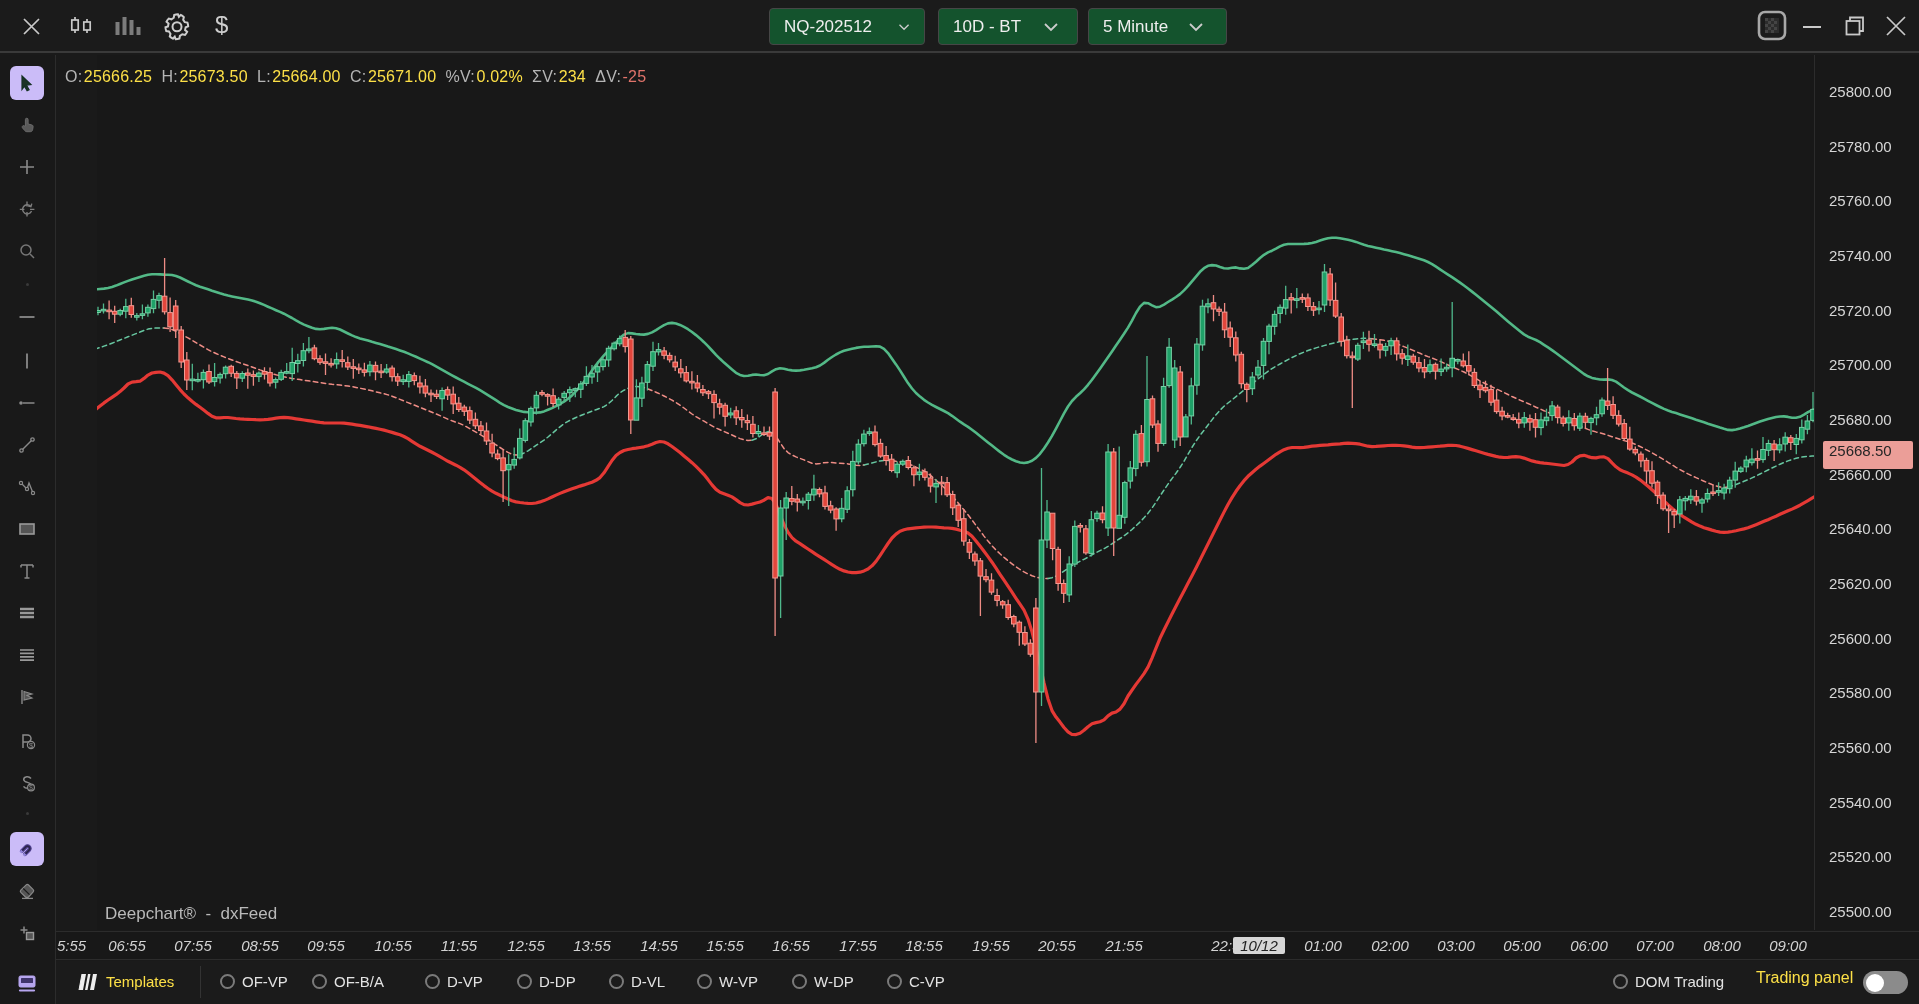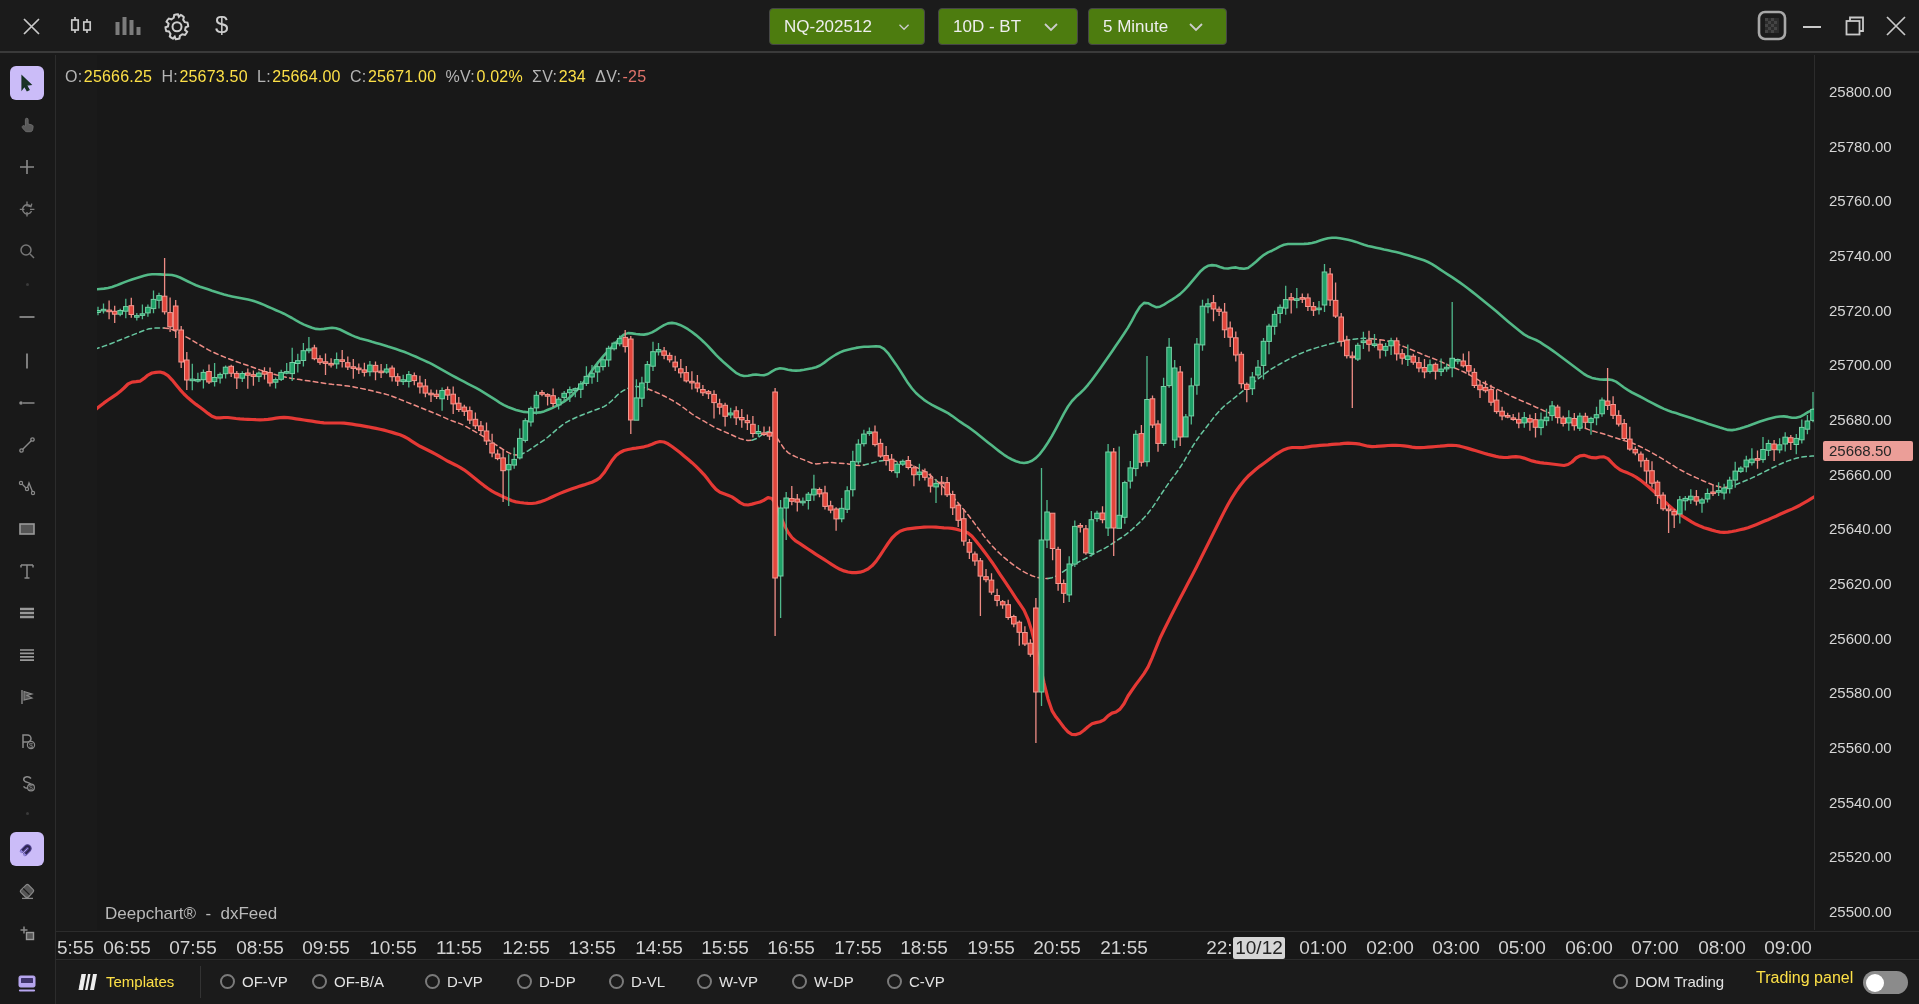--- a/index.html
+++ b/index.html
@@ -1,40 +1,40 @@
 <!DOCTYPE html>
 <html><head><meta charset="utf-8"><style>
 * { margin:0; padding:0; box-sizing:border-box; }
 html,body { width:1919px; height:1004px; background:#1a1a1a; overflow:hidden;
   font-family:"Liberation Sans", sans-serif; }
 #topbar { position:absolute; left:0; top:0; width:1919px; height:53px; background:#1b1b1b;
   border-bottom:2px solid #3a3a3a; }
 .tbi { position:absolute; top:14px; color:#cfcfcf; }
 .tbi svg { display:block; }
 .tool svg { display:block; }
-.drop { position:absolute; top:8px; white-space:nowrap; height:37px; background:#4d7c0f; border:1px solid #464646;
+.drop { position:absolute; top:8px; white-space:nowrap; height:37px; background:#14532d; border:1px solid #464646;
   border-radius:4px; color:#eee; font-size:17px; display:flex; align-items:center; padding:0 14px; }
 #ltoolbar { position:absolute; left:0; top:55px; width:56px; height:949px; background:#191919;
   border-right:1px solid #2c2c2c; }
 .tool { position:absolute; left:10px; width:34px; height:34px; display:flex; align-items:center;
   justify-content:center; border-radius:6px; }
 .tool.sel { background:#cbbcf8; }
 #chart { position:absolute; left:57px; top:55px; width:1756px; height:875px; background:#181818; overflow:hidden;margin-left:40px; }
 #ohlc { position:absolute; left:65px; top:68px; font-size:16px; color:#b5b5b5; letter-spacing:0.2px; }
 #ohlc b { font-weight:normal; color:#fde047; }
 #ohlc i { font-weight:normal; font-style:normal; color:#e0736a; }
 #wm { position:absolute; left:8px; top:849px; font-size:17px; color:#b9b9b9; }
 #paxis { position:absolute; left:1814px; top:55px; width:105px; height:875px; background:#181818;
   border-left:1px solid #2c2c2c; }
 .plabel { position:absolute; left:14px; font-size:15px; color:#d6d6d6; }
 .ptag { position:absolute; left:8px; width:90px; font-size:15px; color:#262626; background:#eb9e98;
-  padding:1px 0 2px 6px; border-radius:2px; }
+  padding:1px 0 10px 6px; border-radius:2px; }
 #taxis { position:absolute; left:56px; top:931px; width:1863px; height:29px; background:#181818;
   border-top:1px solid #2c2c2c; border-bottom:1px solid #2c2c2c; }
-.tlabel { position:absolute; top:5px; width:52px; text-align:center; font-size:19px; color:#d2d2d2; }
+.tlabel { position:absolute; top:5px; width:52px; text-align:center; font-size:15px; color:#d2d2d2;font-style:italic; }
 .tlabel.hl { background:#d6d6d6; color:#222; border-radius:2px; }
 #botbar { position:absolute; left:56px; top:961px; width:1863px; height:43px; background:#1b1b1b; }
 .radio { position:absolute; top:12px; display:flex; align-items:center; gap:7px; font-size:15px; color:#e3e3e3; }
 .rc { width:15px; height:15px; border:2px solid #7a7a7a; border-radius:50%; display:inline-block; }
 #playbtn { position:absolute; left:1734px; top:848px; width:26px; height:24px; }
 </style></head><body>
 
 <div id="chart">
     <svg width="1756" height="875" viewBox="57 55 1756 875" style="position:absolute;left:0;top:0">
       <polyline points="40.0,291.7 44.0,291.2 48.0,290.5 52.0,289.9 56.0,289.4 60.0,289.0 64.0,288.6 68.0,288.0 72.0,287.0 76.0,285.6 80.0,284.0 84.0,282.4 88.0,280.9 92.0,279.5 96.0,278.2 100.0,277.0 104.0,275.8 108.0,274.8 112.0,274.3 116.0,274.2 120.0,274.4 124.0,274.6 128.0,274.7 132.0,275.0 136.0,276.0 140.0,277.5 144.0,279.5 148.0,281.5 152.0,283.4 156.0,285.2 160.0,286.7 164.0,288.0 168.0,289.3 172.0,290.7 176.0,292.0 180.0,293.3 184.0,294.5 188.0,295.6 192.0,296.4 196.0,297.2 200.0,298.0 204.0,298.8 208.0,299.6 212.0,300.5 216.0,301.7 220.0,303.2 224.0,304.9 228.0,306.7 232.0,308.4 236.0,310.2 240.0,311.9 244.0,313.7 248.0,315.8 252.0,318.0 256.0,320.4 260.0,322.6 264.0,324.6 268.0,326.2 272.0,327.8 276.0,328.9 280.0,329.3 284.0,328.9 288.0,328.2 292.0,327.8 296.0,328.2 300.0,329.5 304.0,331.5 308.0,333.5 312.0,335.4 316.0,337.1 320.0,338.4 324.0,339.5 328.0,340.6 332.0,341.8 336.0,342.9 340.0,344.1 344.0,345.3 348.0,346.6 352.0,347.8 356.0,349.1 360.0,350.4 364.0,351.8 368.0,353.4 372.0,355.1 376.0,356.8 380.0,358.6 384.0,360.4 388.0,362.2 392.0,364.2 396.0,366.4 400.0,368.6 404.0,370.8 408.0,373.1 412.0,375.3 416.0,377.5 420.0,379.6 424.0,381.7 428.0,383.8 432.0,385.8 436.0,387.9 440.0,390.2 444.0,392.6 448.0,395.1 452.0,397.7 456.0,400.2 460.0,402.8 464.0,405.1 468.0,407.0 472.0,408.5 476.0,409.9 480.0,411.1 484.0,411.9 488.0,412.3 492.0,412.6 496.0,412.8 500.0,412.4 504.0,411.4 508.0,409.8 512.0,408.1 516.0,406.2 520.0,404.0 524.0,401.6 528.0,398.8 532.0,395.4 536.0,391.2 540.0,386.7 544.0,381.8 548.0,376.4 552.0,370.6 556.0,365.1 560.0,360.0 564.0,355.4 568.0,351.1 572.0,346.9 576.0,342.6 580.0,338.0 584.0,334.6 588.0,333.1 592.0,333.4 596.0,334.0 600.0,334.4 604.0,334.6 608.0,333.9 612.0,332.4 616.0,330.1 620.0,327.5 624.0,325.1 628.0,323.4 632.0,322.9 636.0,323.5 640.0,324.9 644.0,326.9 648.0,329.2 652.0,332.0 656.0,335.1 660.0,338.4 664.0,342.2 668.0,346.2 672.0,350.5 676.0,354.8 680.0,358.8 684.0,362.6 688.0,366.1 692.0,369.5 696.0,372.8 700.0,374.9 704.0,376.0 708.0,375.7 712.0,374.9 716.0,374.5 720.0,375.0 724.0,375.2 728.0,374.0 732.0,371.4 736.0,369.2 740.0,368.3 744.0,368.8 748.0,369.7 752.0,370.4 756.0,370.6 760.0,370.4 764.0,369.8 768.0,369.0 772.0,368.3 776.0,367.3 780.0,365.5 784.0,362.9 788.0,359.8 792.0,357.0 796.0,354.5 800.0,352.4 804.0,350.8 808.0,349.7 812.0,348.8 816.0,347.9 820.0,347.2 824.0,346.8 828.0,346.7 832.0,346.5 836.0,346.3 840.0,346.6 844.0,348.9 848.0,353.1 852.0,358.8 856.0,364.4 860.0,370.4 864.0,376.8 868.0,383.1 872.0,388.5 876.0,393.0 880.0,396.6 884.0,399.8 888.0,402.5 892.0,404.9 896.0,407.0 900.0,409.0 904.0,411.0 908.0,413.2 912.0,415.8 916.0,418.8 920.0,421.7 924.0,424.4 928.0,426.9 932.0,429.7 936.0,432.8 940.0,436.0 944.0,439.2 948.0,442.4 952.0,445.6 956.0,448.8 960.0,451.9 964.0,454.8 968.0,457.4 972.0,459.5 976.0,461.2 980.0,462.5 984.0,463.0 988.0,462.4 992.0,460.8 996.0,457.9 1000.0,453.8 1004.0,448.4 1008.0,442.5 1012.0,435.9 1016.0,428.6 1020.0,421.0 1024.0,413.4 1028.0,406.5 1032.0,401.0 1036.0,396.8 1040.0,393.3 1044.0,389.4 1048.0,384.8 1052.0,379.7 1056.0,374.3 1060.0,368.8 1064.0,363.1 1068.0,357.3 1072.0,351.4 1076.0,345.5 1080.0,339.7 1084.0,333.8 1088.0,327.6 1092.0,320.6 1096.0,313.0 1100.0,306.6 1104.0,302.9 1108.0,303.2 1112.0,305.3 1116.0,307.2 1120.0,306.7 1124.0,304.6 1128.0,302.0 1132.0,299.6 1136.0,297.0 1140.0,294.1 1144.0,290.4 1148.0,286.2 1152.0,281.4 1156.0,276.6 1160.0,271.8 1164.0,268.2 1168.0,265.8 1172.0,265.1 1176.0,265.5 1180.0,267.0 1184.0,268.2 1188.0,268.5 1192.0,267.7 1196.0,267.4 1200.0,268.4 1204.0,268.8 1208.0,268.0 1212.0,265.0 1216.0,261.7 1220.0,258.0 1224.0,254.8 1228.0,252.4 1232.0,250.7 1236.0,248.7 1240.0,246.4 1244.0,244.8 1248.0,244.0 1252.0,244.0 1256.0,244.0 1260.0,244.0 1264.0,243.9 1268.0,243.6 1272.0,243.0 1276.0,242.0 1280.0,240.6 1284.0,239.3 1288.0,238.2 1292.0,237.7 1296.0,237.7 1300.0,238.2 1304.0,239.0 1308.0,239.8 1312.0,240.7 1316.0,241.9 1320.0,243.4 1324.0,244.8 1328.0,245.9 1332.0,246.8 1336.0,247.7 1340.0,248.6 1344.0,249.5 1348.0,250.3 1352.0,251.2 1356.0,252.1 1360.0,253.1 1364.0,254.2 1368.0,255.3 1372.0,256.5 1376.0,257.7 1380.0,259.0 1384.0,260.3 1388.0,262.0 1392.0,264.1 1396.0,266.7 1400.0,269.3 1404.0,272.0 1408.0,274.6 1412.0,277.1 1416.0,279.8 1420.0,282.6 1424.0,285.5 1428.0,288.5 1432.0,291.6 1436.0,294.8 1440.0,298.0 1444.0,301.2 1448.0,304.4 1452.0,307.8 1456.0,311.1 1460.0,314.6 1464.0,318.0 1468.0,321.4 1472.0,324.8 1476.0,328.1 1480.0,331.3 1484.0,334.4 1488.0,336.7 1492.0,338.4 1496.0,340.0 1500.0,342.2 1504.0,344.8 1508.0,347.4 1512.0,350.1 1516.0,353.0 1520.0,356.0 1524.0,359.0 1528.0,362.0 1532.0,365.0 1536.0,368.0 1540.0,371.0 1544.0,374.0 1548.0,376.3 1552.0,377.9 1556.0,378.8 1560.0,379.5 1564.0,379.6 1568.0,379.4 1572.0,380.0 1576.0,381.6 1580.0,384.5 1584.0,387.5 1588.0,390.2 1592.0,392.5 1596.0,394.5 1600.0,396.5 1604.0,398.6 1608.0,400.8 1612.0,402.9 1616.0,405.0 1620.0,407.0 1624.0,408.9 1628.0,410.5 1632.0,411.9 1636.0,413.1 1640.0,414.4 1644.0,415.7 1648.0,417.0 1652.0,418.3 1656.0,419.7 1660.0,421.0 1664.0,422.3 1668.0,423.7 1672.0,425.0 1676.0,426.3 1680.0,427.6 1684.0,428.8 1688.0,429.9 1692.0,430.1 1696.0,429.5 1700.0,428.4 1704.0,427.2 1708.0,425.9 1712.0,424.5 1716.0,423.0 1720.0,421.5 1724.0,420.2 1728.0,419.0 1732.0,418.0 1736.0,417.0 1740.0,416.5 1744.0,416.4 1748.0,416.9 1752.0,417.7 1756.0,417.8 1760.0,416.8 1764.0,414.6 1768.0,412.1 1772.0,410.1 1776.0,408.8 1780.0,408.2 1784.0,408.0 1788.0,408.1 1792.0,408.3 1796.0,408.6 1800.0,409.0 1804.0,409.3 1808.0,409.6 1812.0,409.8" fill="none" stroke="#53b987" stroke-width="2.6" stroke-linejoin="round" stroke-linecap="round" opacity="1.0"></polyline>

